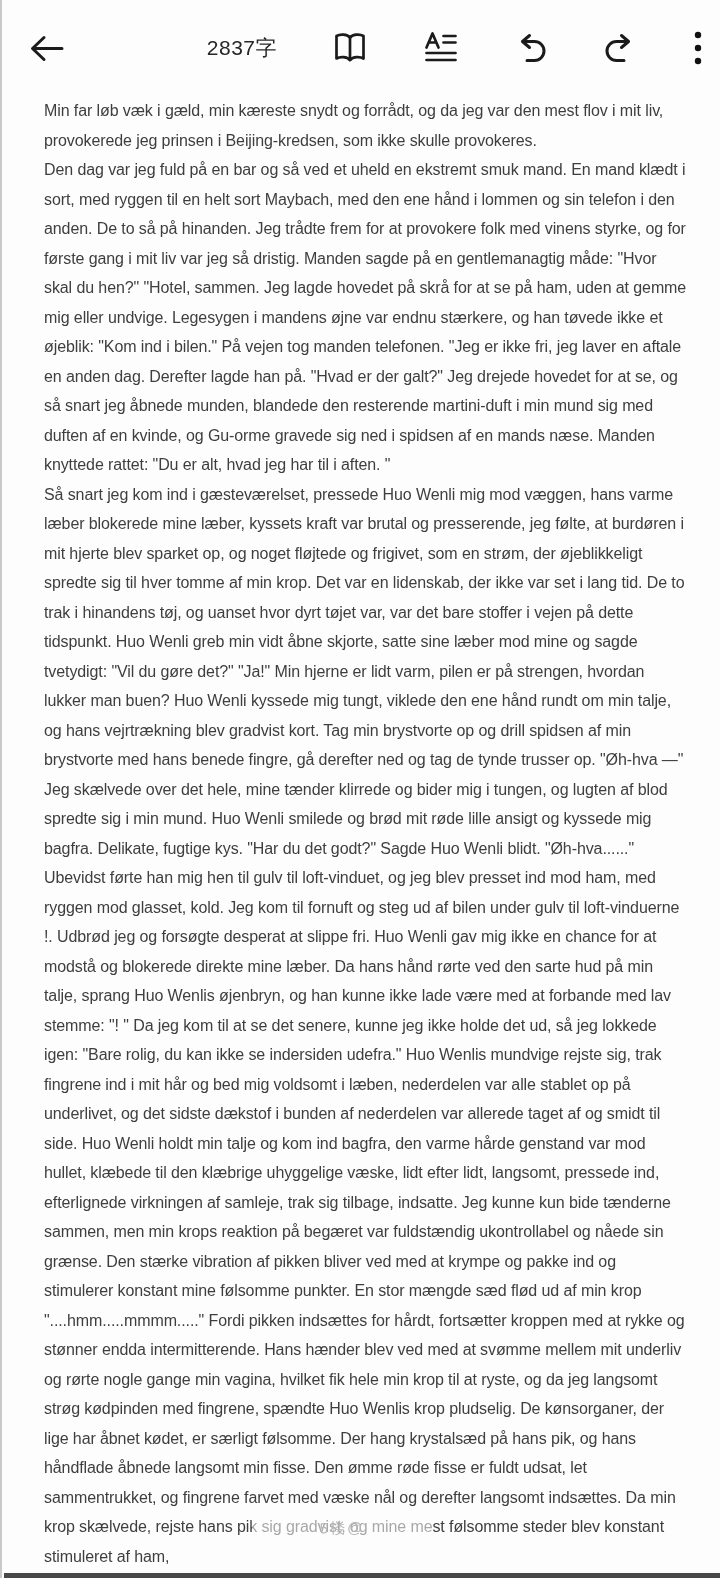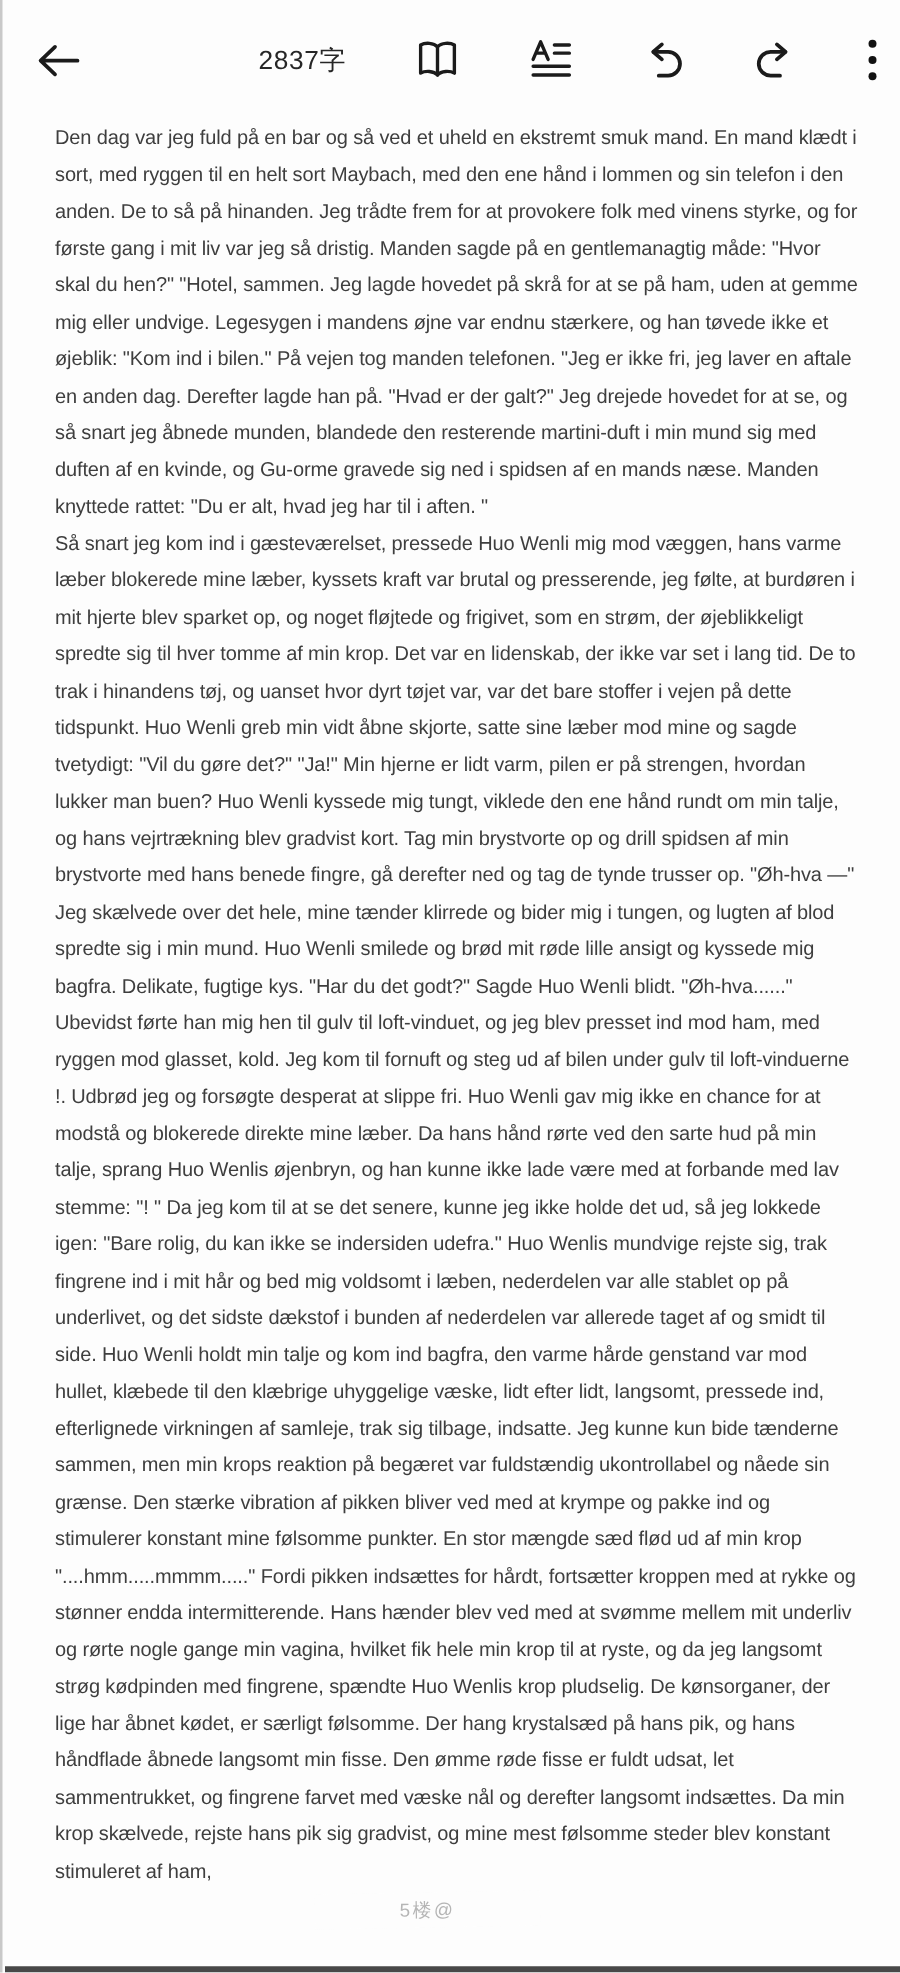--- a/index.html
+++ b/index.html
@@ -142,20 +142,21 @@
             <circle cx="6" cy="19" r="3.2" fill="#111"></circle>
             <circle cx="6" cy="32" r="3.2" fill="#111"></circle>
           </svg>
         </span>
       </button>
     </div>
   </div>
 
 
   <div class="content">
+    <p>Min far løb væk i gæld, min kæreste snydt og forrådt, og da jeg var den mest flov i mit liv, provokerede jeg prinsen i Beijing-kredsen, som ikke skulle provokeres.</p>
     <p>Den dag var jeg fuld på en bar og så ved et uheld en ekstremt smuk mand. En mand klædt i sort, med ryggen til en helt sort Maybach, med den ene hånd i lommen og sin telefon i den anden. De to så på hinanden. Jeg trådte frem for at provokere folk med vinens styrke, og for første gang i mit liv var jeg så dristig. Manden sagde på en gentlemanagtig måde: "Hvor skal du hen?" "Hotel, sammen. Jeg lagde hovedet på skrå for at se på ham, uden at gemme mig eller undvige. Legesygen i mandens øjne var endnu stærkere, og han tøvede ikke et øjeblik: "Kom ind i bilen." På vejen tog manden telefonen. "Jeg er ikke fri, jeg laver en aftale en anden dag. Derefter lagde han på. "Hvad er der galt?" Jeg drejede hovedet for at se, og så snart jeg åbnede munden, blandede den resterende martini-duft i min mund sig med duften af en kvinde, og Gu-orme gravede sig ned i spidsen af en mands næse. Manden knyttede rattet: "Du er alt, hvad jeg har til i aften. "</p>
     <p>Så snart jeg kom ind i gæsteværelset, pressede Huo Wenli mig mod væggen, hans varme læber blokerede mine læber, kyssets kraft var brutal og presserende, jeg følte, at burdøren i mit hjerte blev sparket op, og noget fløjtede og frigivet, som en strøm, der øjeblikkeligt spredte sig til hver tomme af min krop. Det var en lidenskab, der ikke var set i lang tid. De to trak i hinandens tøj, og uanset hvor dyrt tøjet var, var det bare stoffer i vejen på dette tidspunkt. Huo Wenli greb min vidt åbne skjorte, satte sine læber mod mine og sagde tvetydigt: "Vil du gøre det?" "Ja!" Min hjerne er lidt varm, pilen er på strengen, hvordan lukker man buen? Huo Wenli kyssede mig tungt, viklede den ene hånd rundt om min talje, og hans vejrtrækning blev gradvist kort. Tag min brystvorte op og drill spidsen af min brystvorte med hans benede fingre, gå derefter ned og tag de tynde trusser op. "Øh-hva —" Jeg skælvede over det hele, mine tænder klirrede og bider mig i tungen, og lugten af blod spredte sig i min mund. Huo Wenli smilede og brød mit røde lille ansigt og kyssede mig bagfra. Delikate, fugtige kys. "Har du det godt?" Sagde Huo Wenli blidt. "Øh-hva......" Ubevidst førte han mig hen til gulv til loft-vinduet, og jeg blev presset ind mod ham, med ryggen mod glasset, kold. Jeg kom til fornuft og steg ud af bilen under gulv til loft-vinduerne !. Udbrød jeg og forsøgte desperat at slippe fri. Huo Wenli gav mig ikke en chance for at modstå og blokerede direkte mine læber. Da hans hånd rørte ved den sarte hud på min talje, sprang Huo Wenlis øjenbryn, og han kunne ikke lade være med at forbande med lav stemme: "! " Da jeg kom til at se det senere, kunne jeg ikke holde det ud, så jeg lokkede igen: "Bare rolig, du kan ikke se indersiden udefra." Huo Wenlis mundvige rejste sig, trak fingrene ind i mit hår og bed mig voldsomt i læben, nederdelen var alle stablet op på underlivet, og det sidste dækstof i bunden af nederdelen var allerede taget af og smidt til side. Huo Wenli holdt min talje og kom ind bagfra, den varme hårde genstand var mod hullet, klæbede til den klæbrige uhyggelige væske, lidt efter lidt, langsomt, pressede ind, efterlignede virkningen af samleje, trak sig tilbage, indsatte. Jeg kunne kun bide tænderne sammen, men min krops reaktion på begæret var fuldstændig ukontrollabel og nåede sin grænse. Den stærke vibration af pikken bliver ved med at krympe og pakke ind og stimulerer konstant mine følsomme punkter. En stor mængde sæd flød ud af min krop "....hmm.....mmmm....." Fordi pikken indsættes for hårdt, fortsætter kroppen med at rykke og stønner endda intermitterende. Hans hænder blev ved med at svømme mellem mit underliv og rørte nogle gange min vagina, hvilket fik hele min krop til at ryste, og da jeg langsomt strøg kødpinden med fingrene, spændte Huo Wenlis krop pludselig. De kønsorganer, der lige har åbnet kødet, er særligt følsomme. Der hang krystalsæd på hans pik, og hans håndflade åbnede langsomt min fisse. Den ømme røde fisse er fuldt udsat, let sammentrukket, og fingrene farvet med væske nål og derefter langsomt indsættes. Da min krop skælvede, rejste hans pik sig gradvist, og mine mest følsomme steder blev konstant stimuleret af ham,</p>
   </div>
 
   <div class="watermark">5楼@</div>
 
   <div class="bottom-bar"></div>
 
 </div>
 

